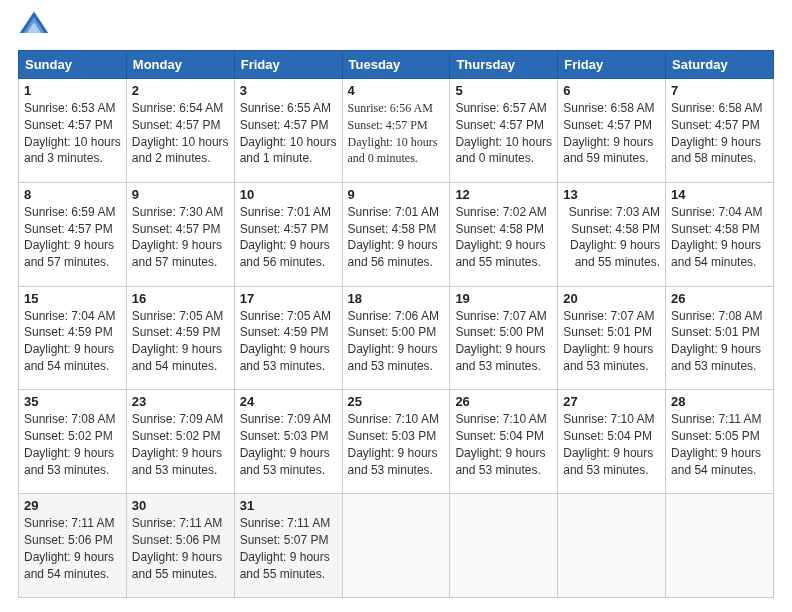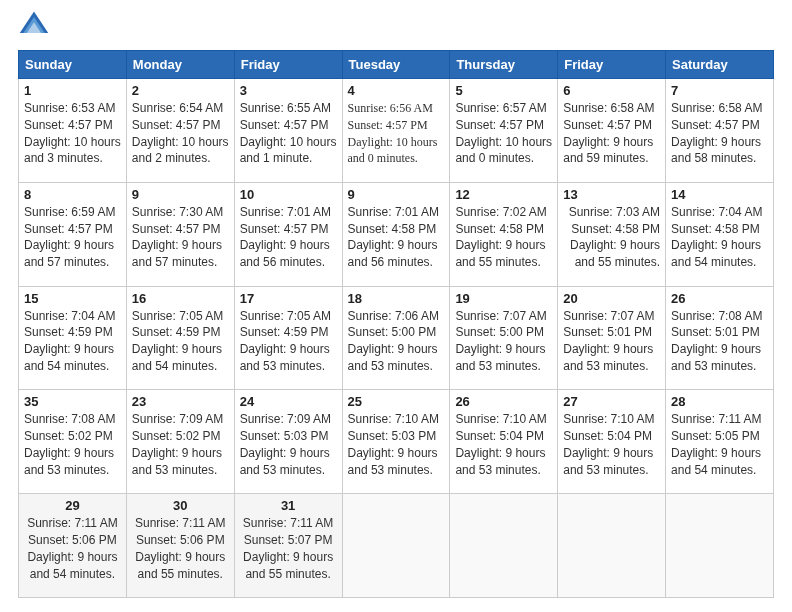--- a/index.html
+++ b/index.html
@@ -339,21 +339,21 @@
 and 53 minutes.</div>
           </td>
           <td>
             <span class="day-num">28</span>
             <div class="day-info" style="white-space: pre-line;">Sunrise: 7:11 AM
 Sunset: 5:05 PM
 Daylight: 9 hours
 and 54 minutes.</div>
           </td>
         </tr>
-        <tr style="background: rgb(245, 245, 245); text-align: center;">
+        <tr style="background: rgb(245, 245, 245);">
           <td>
             <span class="day-num">29</span>
             <div class="day-info" style="white-space: pre-line;">Sunrise: 7:11 AM
 Sunset: 5:06 PM
 Daylight: 9 hours
 and 54 minutes.</div>
           </td>
           <td>
             <span class="day-num">30</span>
             <div class="day-info" style="white-space: pre-line;">Sunrise: 7:11 AM

